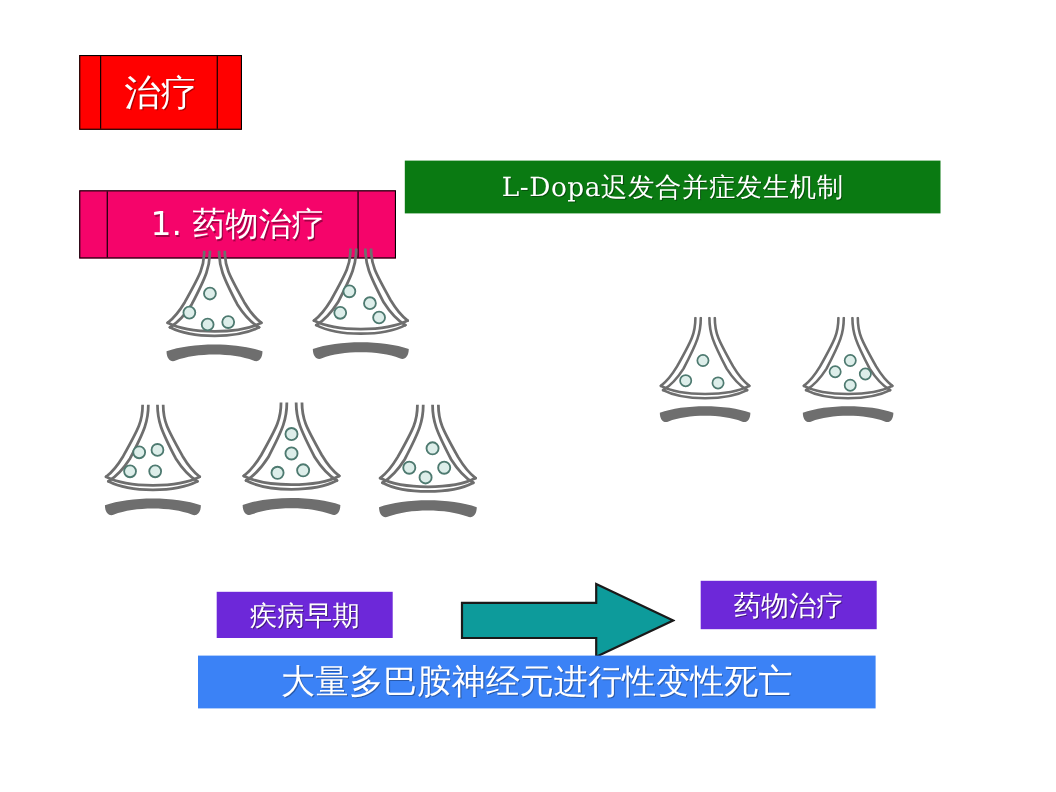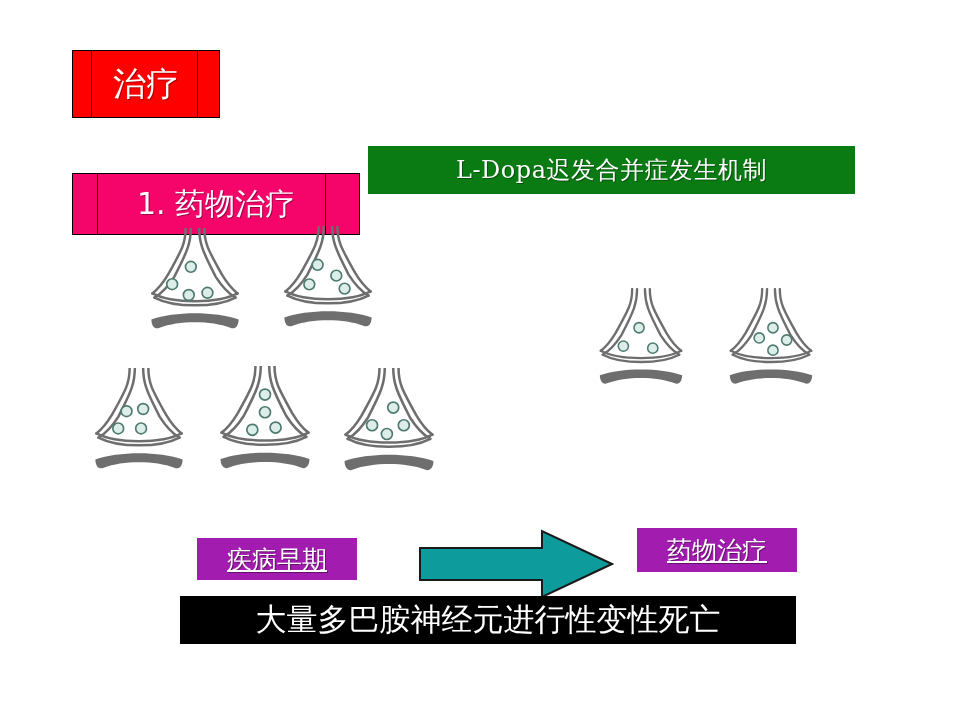--- a/index.html
+++ b/index.html
@@ -49,36 +49,35 @@
   }
 
   
   .synapse{position:absolute;}
   .synapse svg{display:block;}
 
   
   .stage-box{
     position:absolute;
     display:flex;align-items:center;justify-content:center;
-    background:#a21caf;
+    background:#6d28d9;
     color:#ffffff;
     font-size:25px;
     text-shadow:1px 1px 0 rgba(0,0,0,.4);
     white-space:nowrap;
     box-sizing:border-box;
-    text-decoration:underline;
   }
   #early-stage-box{left:197px;top:538px;width:160px;height:42px;}
   #late-stage-box{left:637px;top:528px;width:160px;height:44px;}
 
   #arrow-shape{position:absolute;left:418px;top:528px;width:196px;height:72px;}
 
   #death-bar{
     position:absolute;left:180px;top:596px;width:616px;height:48px;
-    background:#000000;
+    background:#3b82f6;
     display:flex;align-items:center;justify-content:center;
     color:#ffffff;
     font-size:31px;
     text-shadow:1px 1px 0 rgba(0,0,0,.3);
     white-space:nowrap;
     box-sizing:border-box;
     text-align:right;
   }
 </style>
 </head>

